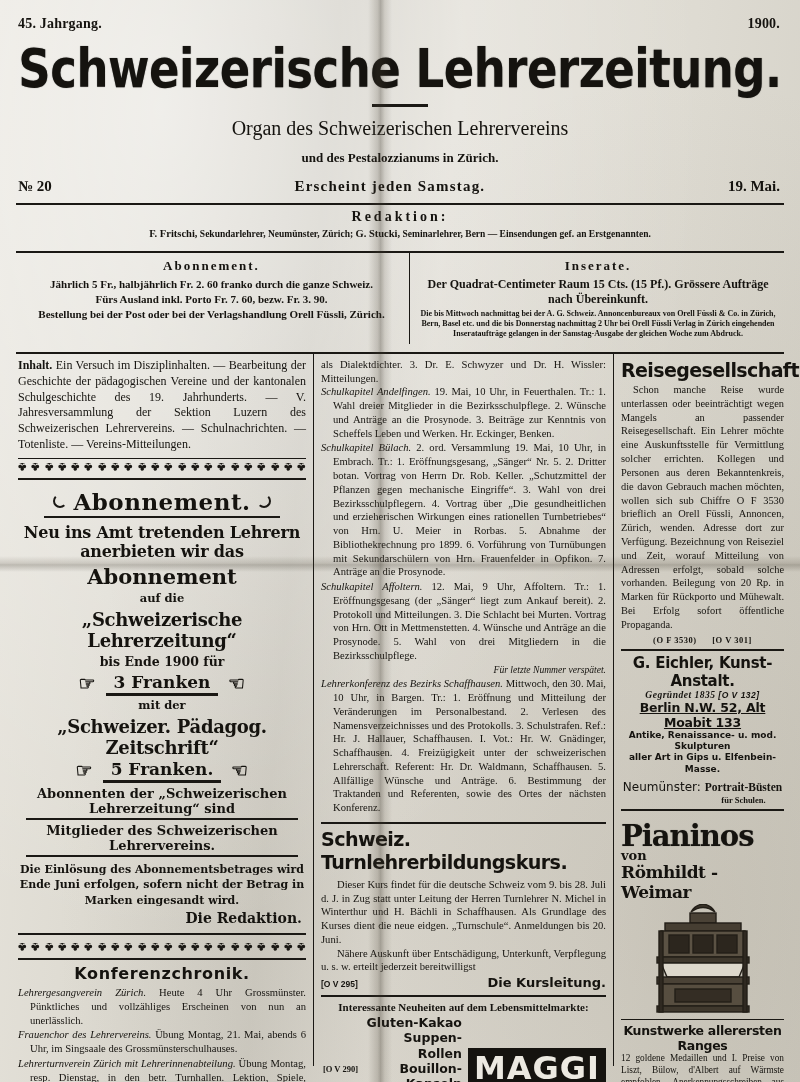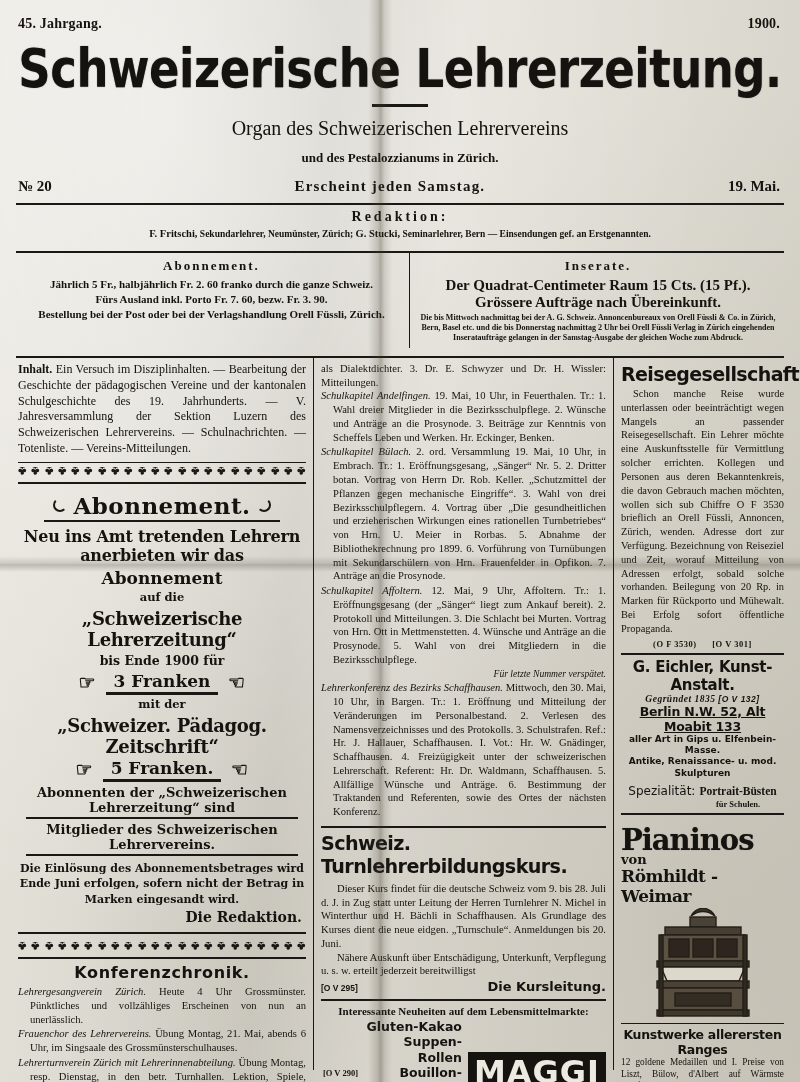--- a/index.html
+++ b/index.html
@@ -52,21 +52,21 @@
   .red-line{ text-align:center; font-size:9.5px; font-weight:bold; padding-bottom:4px;}
   .red-line .nm{ font-size:10.5px; }
 
   
   .band{ display:flex; margin-top:0; }
   .band .cell{ padding:3px 6px 5px; }
   .band .left{ width:396px; border-right:1.5px solid #1a1814; }
   .band .right{ flex:1; }
   .band h3{ text-align:center; font-weight:bold; font-size:13px; letter-spacing:2px; margin:2px 0 3px;}
   .abo-l{ text-align:center; font-size:11px; font-weight:bold; line-height:1.35;}
-  .ins-l1{ text-align:center; font-size:15px; font-weight:bold; }
+  .ins-l1{ text-align:center; font-size:12px; font-weight:bold; }
   .ins-small{ font-size:8px; font-weight:bold; line-height:1.25; text-align:center; margin-top:2px;}
 
   
   .cols{ display:flex; margin-top:0; height:712px; }
   .col{ position:relative; }
   .col1{ width:300px; border-right:1.5px solid #1a1814; padding:4px 7px 0 4px; }
   .col2{ width:300px; border-right:1.5px solid #1a1814; padding:4px 7px 0 7px; }
   .col3{ width:172px; padding:4px 2px 0 7px; }
 
   .inhalt{ font-size:12px; line-height:1.32; text-align:justify; }
@@ -81,21 +81,21 @@
 
   
   .fr{ font-family:"DejaVu Serif", serif; font-weight:bold; }
   .ad-abo{ text-align:center; padding:2px 0 4px; }
   .ad-abo .t1{ font-size:23px; letter-spacing:.5px; margin:2px 0 0; position:relative;}
   .swirl{ display:inline-block; width:14px; height:14px; border:2px solid #1a1814;
      border-radius:50%; border-right-color:transparent; border-top-color:transparent;
      vertical-align:middle; margin:0 6px 6px; }
   .ad-abo .t1u{ width:82%; height:2px; background:#1a1814; margin:1px auto 5px; }
   .ad-abo .t2{ font-size:16px; letter-spacing:-.2px; margin:1px 0;}
-  .ad-abo .t3{ font-size:17px; margin:3px 0 1px;}
+  .ad-abo .t3{ font-size:21px; margin:3px 0 1px;}
   .ad-abo .t4{ font-size:11.5px; margin:2px 0;}
   .ad-abo .t5{ font-size:18px; margin:4px 0 1px; letter-spacing:-.3px;}
   .ad-abo .t6{ font-size:12.5px; margin:3px 0;}
   .hand-row{ display:flex; align-items:center; justify-content:center; gap:10px; margin:1px 0 2px;}
   .hand{ font-size:19px; line-height:1; }
   .hand.r{ transform:scaleX(-1); }
   .price{ font-size:17px; border-bottom:3px solid #1a1814; padding:0 8px 1px;}
   .ad-abo .t8{ font-size:13px; margin:3px 0 1px;}
   .ad-abo .u2{ border:0; border-top:2px solid #1a1814; margin:2px 8px;}
   .ad-abo .t9{ font-size:13px; margin:3px 0 1px;}
@@ -348,24 +348,24 @@
       </div>
 
       <hr class="hr-r">
 
       <div class="eich-h">G. Eichler, Kunst-Anstalt.</div>
       <div class="eich-sub">
         <span>Gegründet 1835</span>
         <span class="ovcode">[O V 132]</span>
       </div>
       <div class="eich-l1">Berlin N.W. 52, Alt Moabit 133</div>
+      <div class="eich-l2">Antike, Renaissance- u. mod. Skulpturen</div>
       <div class="eich-l2">aller Art in Gips u. Elfenbein-Masse.</div>
-      <div class="eich-l2">Antike, Renaissance- u. mod. Skulpturen</div>
       <div class="eich-spez">
-        <span class="a">Spezialität:</span>
+        <span class="a">Neumünster:</span>
         <span>
           <span class="b">Portrait-Büsten</span>
           <div class="eich-fs">für Schulen.</div>
         </span>
       </div>
 
       <hr class="hr-r">
 
       <div class="pian">
         <div class="p1">Pianinos</div>

